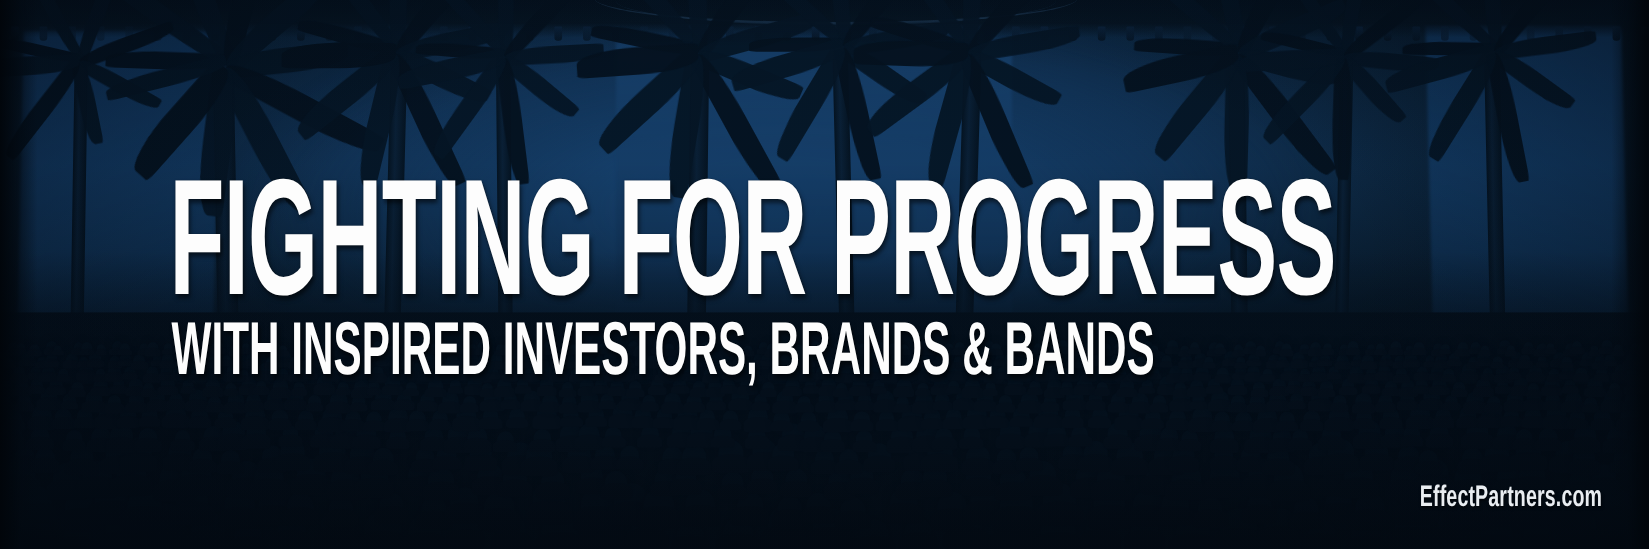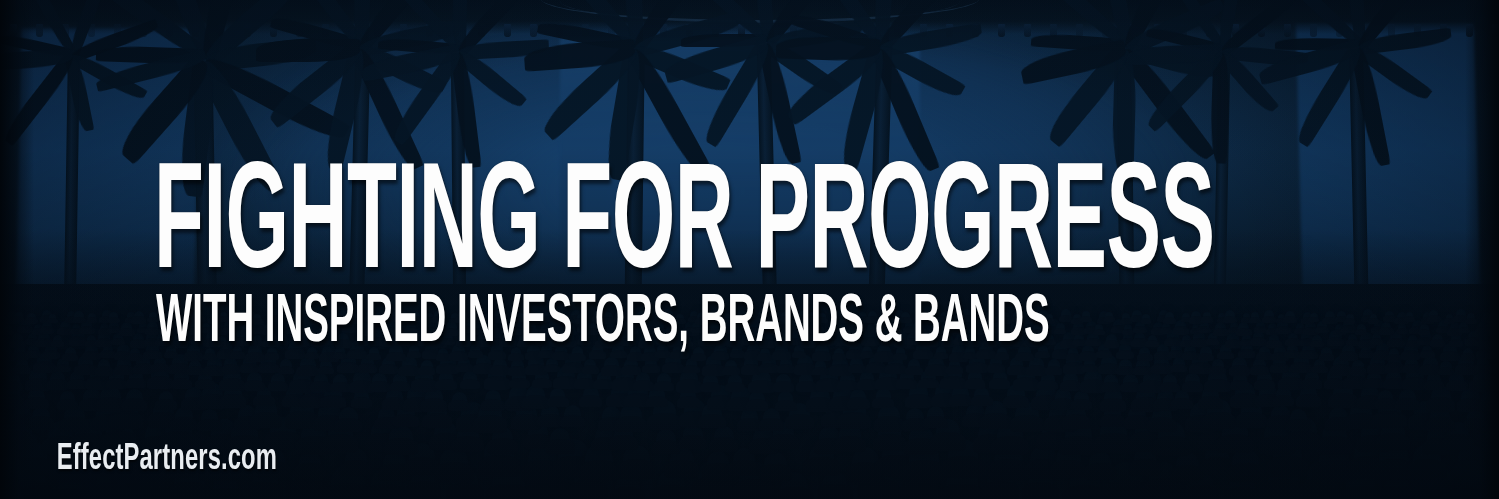--- a/index.html
+++ b/index.html
@@ -153,24 +153,24 @@
     left:156px; top:283px;
     font-size:68px;
     line-height:68px;
     letter-spacing:0px;
     transform: scaleX(.565);
     width: 2300px;
   }
   .site {
     position:absolute;
     left:0; top:436px; width:100%;
-    text-align:left;
+    text-align:right;
     color:#e9edf1;
     font-weight:700;
-    font-size:36px;
+    font-size:27px;
     letter-spacing:.2px;
     font-family:"Liberation Sans Narrow","Liberation Sans", sans-serif;
     text-shadow: 1px 2px 3px rgba(0,0,0,.6);
   }
   .site span { display:inline-block; transform: scaleX(.66); transform-origin:center; }
 </style>
 </head>
 <body>
 
 <div id="banner">

